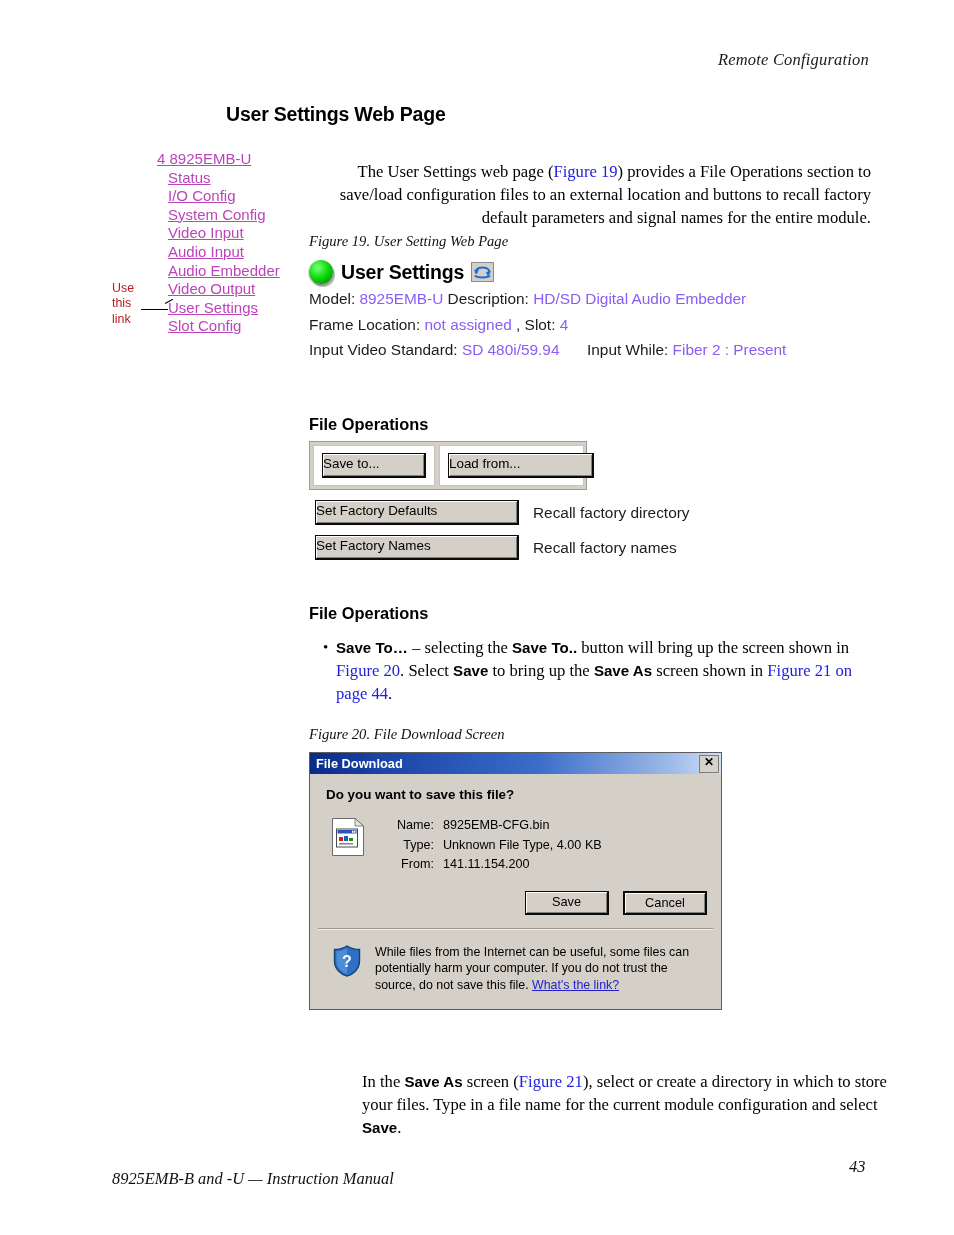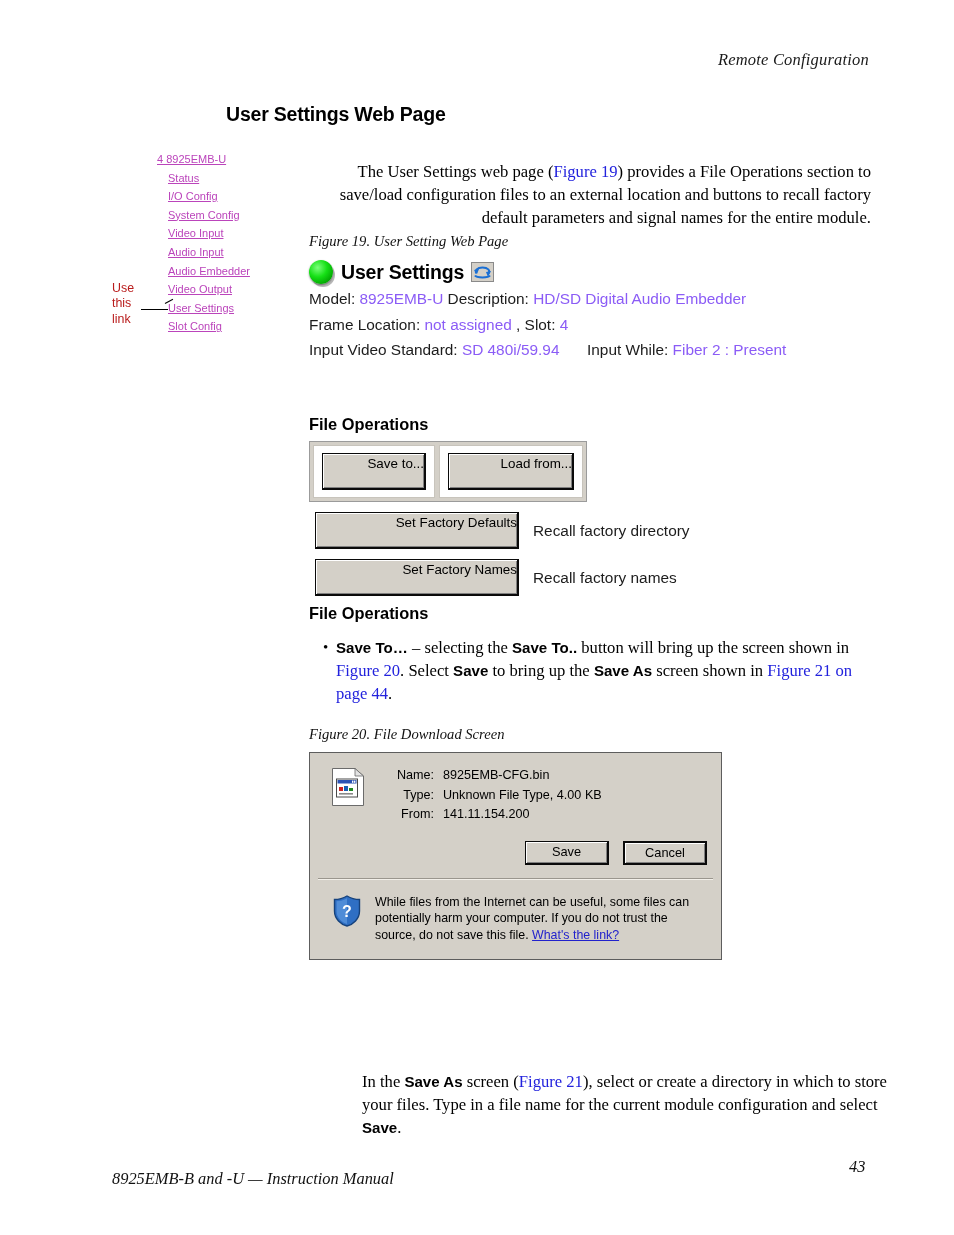--- a/index.html
+++ b/index.html
@@ -52,21 +52,21 @@
   }
   .xref { color: #2222dd; }
 
   
   .navlist {
     position: absolute;
     left: 157px;
     top: 150px;
     width: 140px;
     font-family: "Liberation Sans", sans-serif;
-    font-size: 11px;
+    font-size: 15px;
     line-height: 18.6px;
   }
   .navlist .navitem {
     color: #bb44bb;
     text-decoration: underline;
     white-space: nowrap;
     display: block;
   }
   .navlist .navitem.first { margin-left: 0px; }
   .navlist .navitem.indent { margin-left: 11px; }
@@ -192,27 +192,27 @@
   .win-btn {
     display: block;
     background: #d4d0c8;
     border: 1px solid #0a0a0a;
     border-right-width: 2px;
     border-bottom-width: 2px;
     box-shadow: inset 1px 1px 0 #ffffff, inset -1px -1px 0 #808080;
     font-family: "Liberation Sans", sans-serif;
     font-size: 13.4px;
     color: #000;
-    text-align: right;
-    padding: 2px 0 17px;
+    text-align: left;
+    padding: 2px 0 5px;
     box-sizing: border-box;
     line-height: 15px;
   }
   .btn-saveto { width: 104px; }
-  .btn-loadfrom { width: 126px; }
+  .btn-loadfrom { width: 146px; }
 
   .fo-row {
     display: flex;
     align-items: center;
     margin-top: 10px;
   }
   .btn-wide {
     width: 204px;
     margin-left: 6px;
   }
@@ -479,22 +479,27 @@
 <div class="subhead">File Operations</div>
 
 <div class="bullet-block">
   <span class="bdot">•</span>
   <span class="btext"><span class="term">Save To…</span><span> – selecting the </span><span class="term">Save To..</span><span> button will bring up the screen shown in </span><span class="xref">Figure 20</span><span>. Select </span><span class="term">Save</span><span> to bring up the </span><span class="term">Save As</span><span> screen shown in </span><span class="xref">Figure 21 on page 44</span><span>.</span></span>
 </div>
 
 <div class="figcap" id="figcap-20">Figure 20.  File Download Screen</div>
 
 <div class="dialog">
+  <div class="dlg-title">
+    <div class="dlg-title-text">File Download</div>
+    <div class="dlg-close">✕</div>
+  </div>
 
   <div class="dlg-body">
+    <div class="dlg-question">Do you want to save this file?</div>
 
     <div class="dlg-fileinfo">
       <div class="file-icon">
         <svg width="32" height="38" viewBox="0 0 32 38">
           <polygon points="0.5,0.5 23,0.5 31.5,8 31.5,37.5 0.5,37.5" fill="#ffffff" stroke="#6b6b6b"></polygon>
           <polygon points="23,0.5 31.5,8 23,8" fill="#e3e3e3" stroke="#6b6b6b" stroke-width="0.8"></polygon>
           <rect x="4.5" y="11" width="21" height="18" fill="#ffffff" stroke="#4a4a4a"></rect>
           <rect x="5.5" y="12" width="19" height="3.5" fill="#2b53b5"></rect>
           <rect x="20" y="12.6" width="1.4" height="2.2" fill="#ffffff"></rect>
           <rect x="22" y="12.6" width="1.4" height="2.2" fill="#ffffff"></rect>

